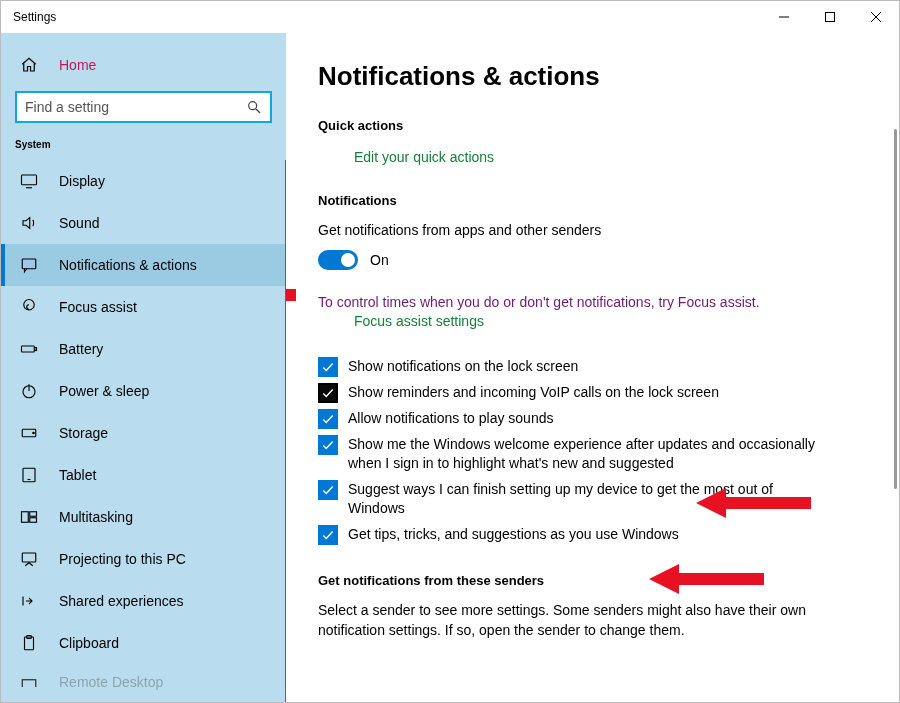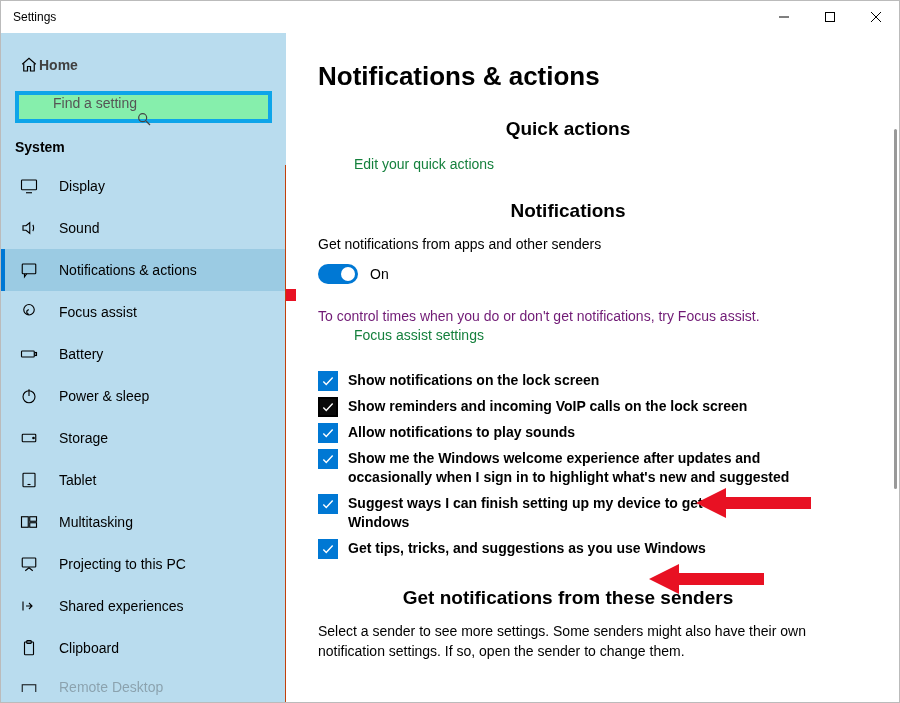--- a/index.html
+++ b/index.html
@@ -7,50 +7,50 @@
   .window { width: 900px; height: 703px; border: 1px solid #bbb; display: flex; flex-direction: column; position: relative; }
   .titlebar { height: 32px; display: flex; align-items: center; padding-left: 12px; background: #fff; }
   .titlebar-title { font-size: 12px; color: #000; flex: 1; }
   .win-controls { display: flex; }
   .win-btn { width: 46px; height: 32px; display: flex; align-items: center; justify-content: center; cursor: pointer; }
   .win-btn svg { stroke: #000; fill: none; }
   .body { flex: 1; display: flex; overflow: hidden; }
   .sidebar { width: 285px; background: #b9dcee; display: flex; flex-direction: column; padding-top: 12px; }
   .home-row { display: flex; align-items: center; height: 40px; padding-left: 18px; cursor: pointer; }
   .home-row .icon { width: 20px; display: flex; justify-content: center; }
-  .home-row .label { font-size: 14px; color: #404040; font-weight: bold; }
+  .home-row .label { margin-left: 20px; font-size: 14px; color: #be185d; }
   .search-wrap { padding: 6px 14px 10px 14px; }
-  .search { display: flex; align-items: center; height: 32px; border: 4px solid #0ea5e9; background: #86efac; padding: 0 8px; flex-direction: column; }
+  .search { display: flex; align-items: center; height: 32px; border: 2px solid #0ea5e9; background: #ffffff; padding: 0 8px; }
   .search input { flex: 1; border: none; background: transparent; outline: none; font-size: 14px; color: #555; font-style: normal; }
   .search input::placeholder { color: #555; }
   .search .sicon { width: 16px; height: 16px; }
-  .cat-label { padding: 6px 14px 10px 14px; font-weight: 600; font-size: 14px; }
+  .cat-label { padding: 6px 14px 10px 14px; font-weight: 600; font-size: 10px; }
   .nav { flex: 1; overflow: hidden; position: relative; border-right: 1px solid #c2410c; }
   .nav-item { display: flex; align-items: center; height: 42px; padding-left: 18px; cursor: pointer; position: relative; }
   .nav-item .icon { width: 20px; display: flex; align-items: center; justify-content: center; }
   .nav-item .label { margin-left: 20px; font-size: 14px; }
   .nav-item.active { background: #9bcbe3; }
   .nav-item.active::before { content: ""; position: absolute; left: 0; top: 0; bottom: 0; width: 4px; background: #0078d4; }
   .nav-cut { color: #333; opacity: .85; padding-left:18px; padding-top:10px; display:flex; align-items:center;}
   .nav-cut .icon{width:20px;display:flex;align-items:center;justify-content:center;}
   .nav-cut .label{margin-left:20px;}
   .content { flex: 1; position: relative; overflow: hidden; }
   .scrollbar { position: absolute; right: 2px; top: 96px; width: 3px; height: 360px; background: #999; border-radius: 2px; }
   .inner { padding: 28px 40px 0 32px; height: 100%; overflow: hidden; }
   h1 { font-weight: 600; font-size: 26px; margin-bottom: 26px; }
-  h2 { font-weight: 600; font-size: 19px; margin-bottom: 12px; text-align: center; }
+  h2 { font-weight: 600; font-size: 13px; margin-bottom: 12px; }
   .section { margin-bottom: 28px; max-width: 500px; }
   .muted { color: #000; line-height: 1.45; }
   .gray { color: #701a75; line-height: 1.45; }
   .link { color: #15803d; cursor: pointer; margin-left: 36px; }
   .toggle-row { display: flex; align-items: center; margin-top: 10px; margin-bottom: 22px; }
   .toggle { width: 40px; height: 20px; border-radius: 10px; background: #0078d4; position: relative; cursor: pointer; }
   .toggle .knob { position: absolute; right: 3px; top: 3px; width: 14px; height: 14px; border-radius: 50%; background: #fff; }
   .toggle-label { margin-left: 12px; }
-  .check-row { display: flex; align-items: flex-start; margin: 6px 0; line-height: 1.4; font-weight: bold; }
+  .check-row { display: flex; align-items: flex-start; margin: 6px 0; line-height: 1.4; }
   .chk { width: 20px; height: 20px; border: 2px solid #0078d4; background: #0078d4; display: flex; align-items: center; justify-content: center; flex: 0 0 20px; margin-right: 10px; cursor: pointer; }
   .chk.dark { border-color: #000; background: #0a0a0a; }
   .chk svg { stroke: #fff; fill: none; stroke-width: 2.4; }
   .arrow { position: absolute; pointer-events: none; }
   .arrow svg { display: block; }
 </style>
 </head>
 <body>
 
 <div class="window">

